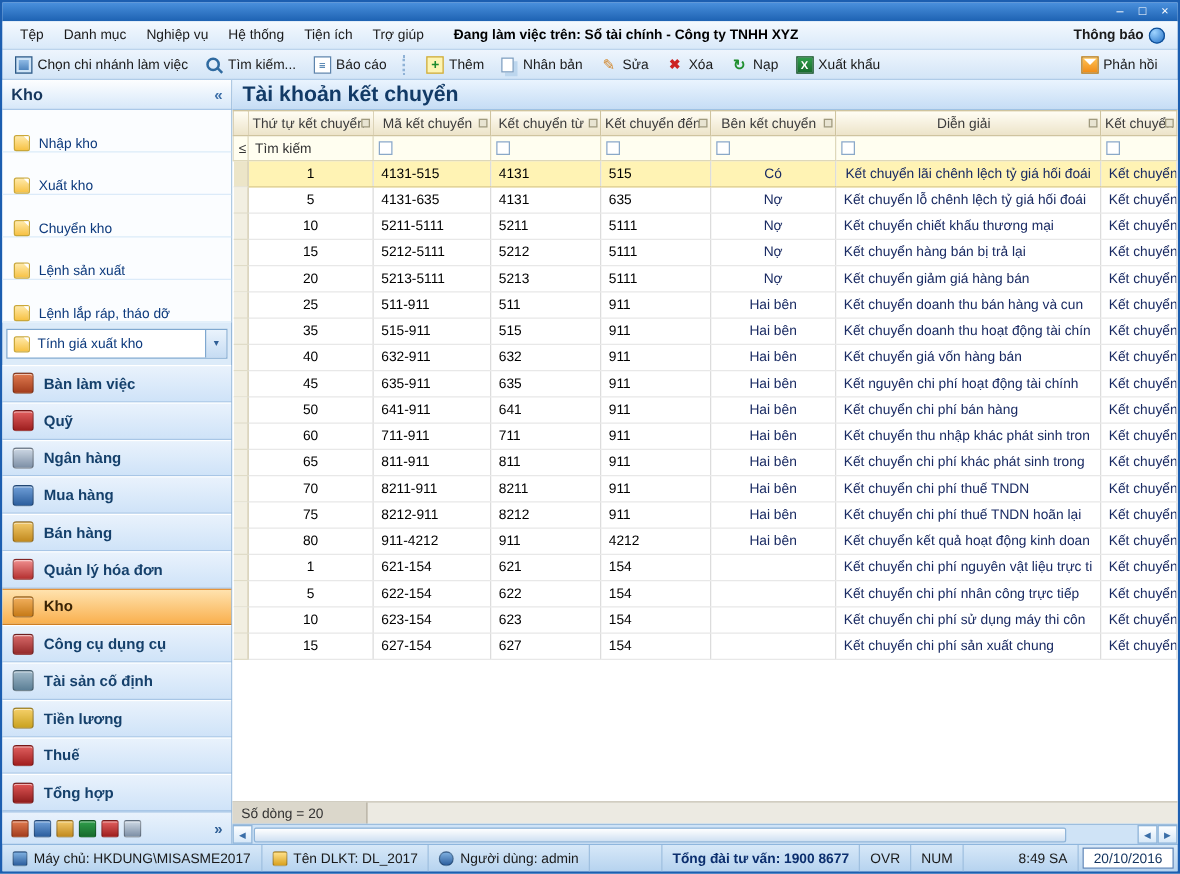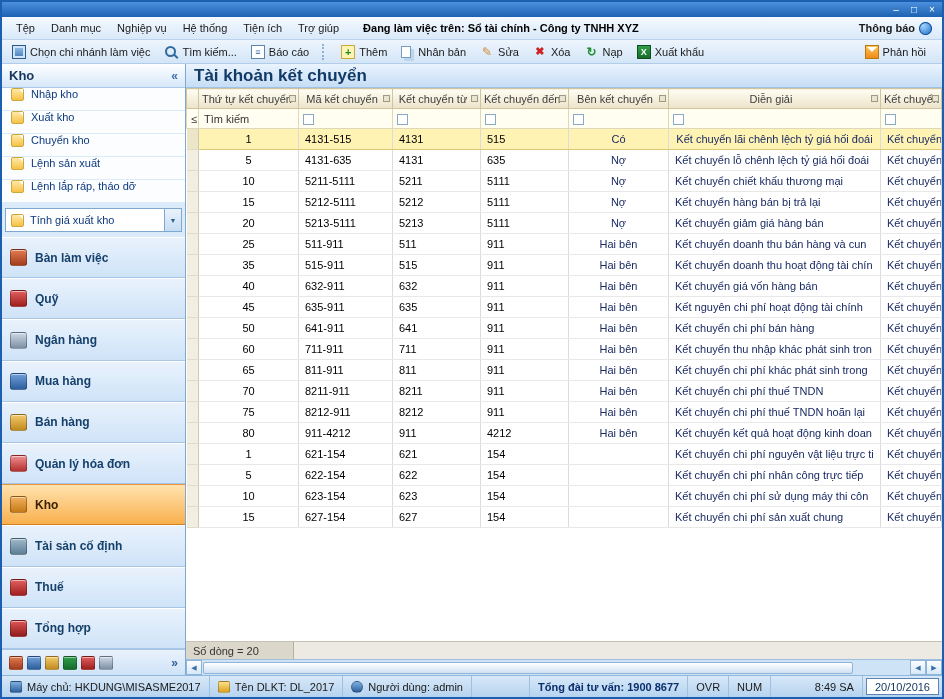--- a/index.html
+++ b/index.html
@@ -46,21 +46,21 @@
   .feedback-icon::before{content:"";position:absolute;top:1px;left:1px;border-left:5px solid transparent;border-right:5px solid transparent;border-top:5px solid #fff}
 
   
   .content{flex:1;display:flex;min-height:0}
 
   
   .sidebar{width:184px;flex:none;display:flex;flex-direction:column;background:#dcebf9;border-right:1px solid #7fa8d0}
   .sb-header{height:24px;flex:none;display:flex;align-items:center;padding:0 7px;font-weight:bold;font-size:13px;color:#16365c;background:linear-gradient(#fdfeff,#d7e8f9);border-bottom:1px solid #aac8e8}
   .sb-collapse{margin-left:auto;color:#3d6fa8;font-size:12px;cursor:default}
   .sb-items{flex:none;background:#fbfdff}
-  .sb-item{height:23px;display:flex;align-items:flex-start;gap:7px;padding:0 9px;border-bottom:1px solid #dcebf9;color:#0d3a7d;cursor:default}
+  .sb-item{height:34px;display:flex;align-items:flex-end;gap:7px;padding:0 9px;border-bottom:1px solid #dcebf9;color:#0d3a7d;cursor:default}
   .page-icon{width:13px;height:13px;flex:none;background:linear-gradient(#ffe9a8,#f7c245);border:1px solid #caa83a;border-radius:2px;position:relative}
   .page-icon::after{content:"";position:absolute;right:0;top:0;border-top:4px solid #fff;border-left:4px solid transparent}
   .sb-combo{height:24px;flex:none;margin:5px 3px;background:#fff;border:1px solid #7fa8d0;display:flex;align-items:center;gap:6px;padding-left:5px;color:#0d3a7d}
   .combo-btn{margin-left:auto;width:17px;height:100%;background:linear-gradient(#eaf3fc,#c6dcf3);border-left:1px solid #7fa8d0;display:flex;align-items:center;justify-content:center;font-size:7px;color:#2f5f96}
   .modules{flex:1;display:flex;flex-direction:column;min-height:0}
   .module{flex:1;display:flex;align-items:center;gap:8px;padding:0 8px;font-weight:bold;font-size:12px;color:#15406b;background:linear-gradient(#e9f2fc,#cfe3f8);border-top:1px solid #ffffff;border-bottom:1px solid #a8c6e6;cursor:default}
   .module.active{background:linear-gradient(#ffe2ae,#f9b04e);border-top:1px solid #e6953a;border-bottom:1px solid #d07f22;color:#3a2405}
   .mod-icon{width:17px;height:17px;flex:none;border-radius:3px;border:1px solid rgba(0,0,0,.28);box-shadow:inset 0 1px 0 rgba(255,255,255,.55)}
   .mi-ban-lam-viec{background:linear-gradient(#e07b50,#a33d1d)}
   .mi-quy{background:linear-gradient(#e25f5f,#9e1f1f)}
@@ -257,22 +257,30 @@
           </div>
           <div class="module">
             <span class="mod-icon mi-quan-ly-hoa-don"></span>
             <span>Quản lý hóa đơn</span>
           </div>
           <div class="module active">
             <span class="mod-icon mi-kho"></span>
             <span>Kho</span>
           </div>
           <div class="module">
+            <span class="mod-icon mi-cong-cu-dung-cu"></span>
+            <span>Công cụ dụng cụ</span>
+          </div>
+          <div class="module">
             <span class="mod-icon mi-tai-san-co-dinh"></span>
             <span>Tài sản cố định</span>
+          </div>
+          <div class="module">
+            <span class="mod-icon mi-tien-luong"></span>
+            <span>Tiền lương</span>
           </div>
           <div class="module">
             <span class="mod-icon mi-thue"></span>
             <span>Thuế</span>
           </div>
           <div class="module">
             <span class="mod-icon mi-tong-hop"></span>
             <span>Tổng hợp</span>
           </div>
         </div>

